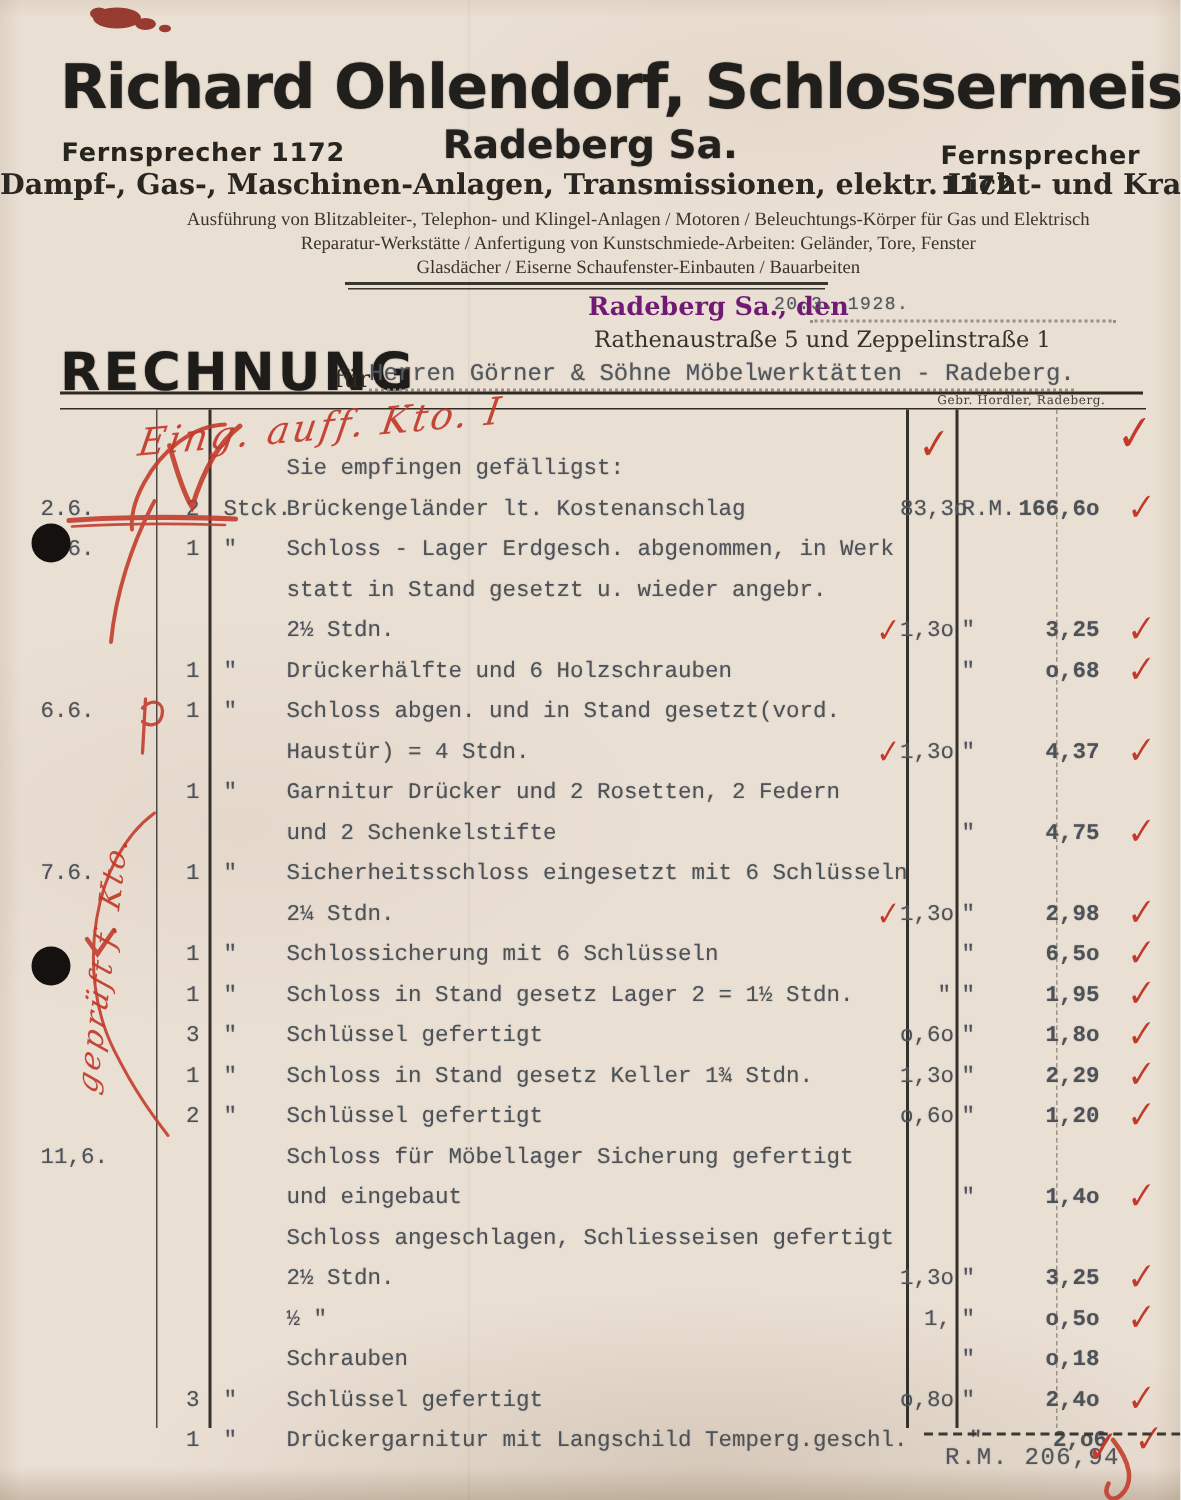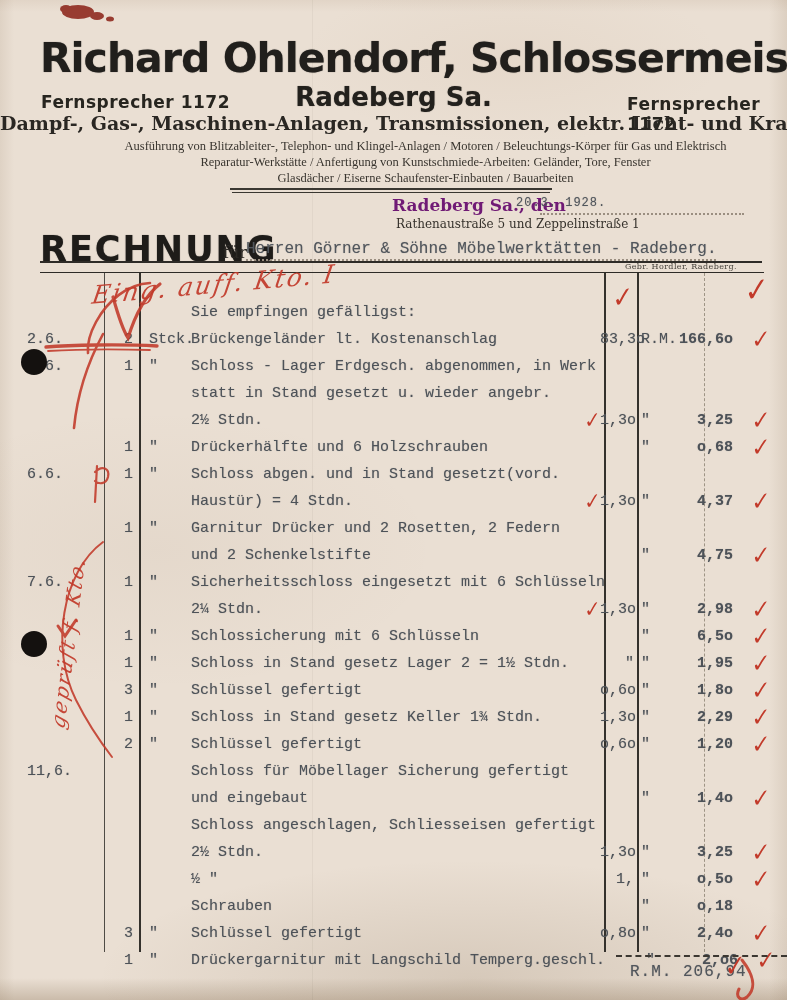--- a/index.html
+++ b/index.html
@@ -38,21 +38,21 @@
   .dbl-rule-b{position:absolute;left:232px;top:192px;width:318px;height:1px;background:#3a3731;}
 
   
   .place-label{position:absolute;left:392px;top:195px;font-family:"DejaVu Serif",serif;
     font-weight:bold;font-size:17px;color:#701a75;text-align:right;}
   .date-underline{position:absolute;left:540px;top:213px;width:204px;border-bottom:2px dotted #9a8e80;}
   .typed{font-family:"Liberation Mono","DejaVu Sans Mono",monospace;color:#51565c;
     text-shadow:0 0 1px rgba(81,86,92,.45);}
   .date-value{position:absolute;left:516px;top:196px;font-size:12px;letter-spacing:1px;}
   .street{position:absolute;left:396px;top:217px;font-family:"DejaVu Serif",serif;
-    font-size:12px;color:#35312b;}
+    font-size:15px;color:#35312b;}
 
   
   .title{position:absolute;left:40px;top:229px;font-family:"DejaVu Sans",sans-serif;
     font-weight:bold;font-size:35px;letter-spacing:2px;color:#1e1c19;
     text-shadow:0 0 1px rgba(30,28,25,.6);}
   .for-label{position:absolute;left:223px;top:243px;font-family:"DejaVu Serif",serif;
     font-size:16px;color:#2c2925;}
   .recipient{position:absolute;left:246px;top:240px;font-size:16px;
     border-bottom:2px dotted #9a8e80;padding-bottom:1px;white-space:nowrap;}
   .hr1{position:absolute;left:40px;top:261px;width:722px;height:2px;background:#2e2b27;}

